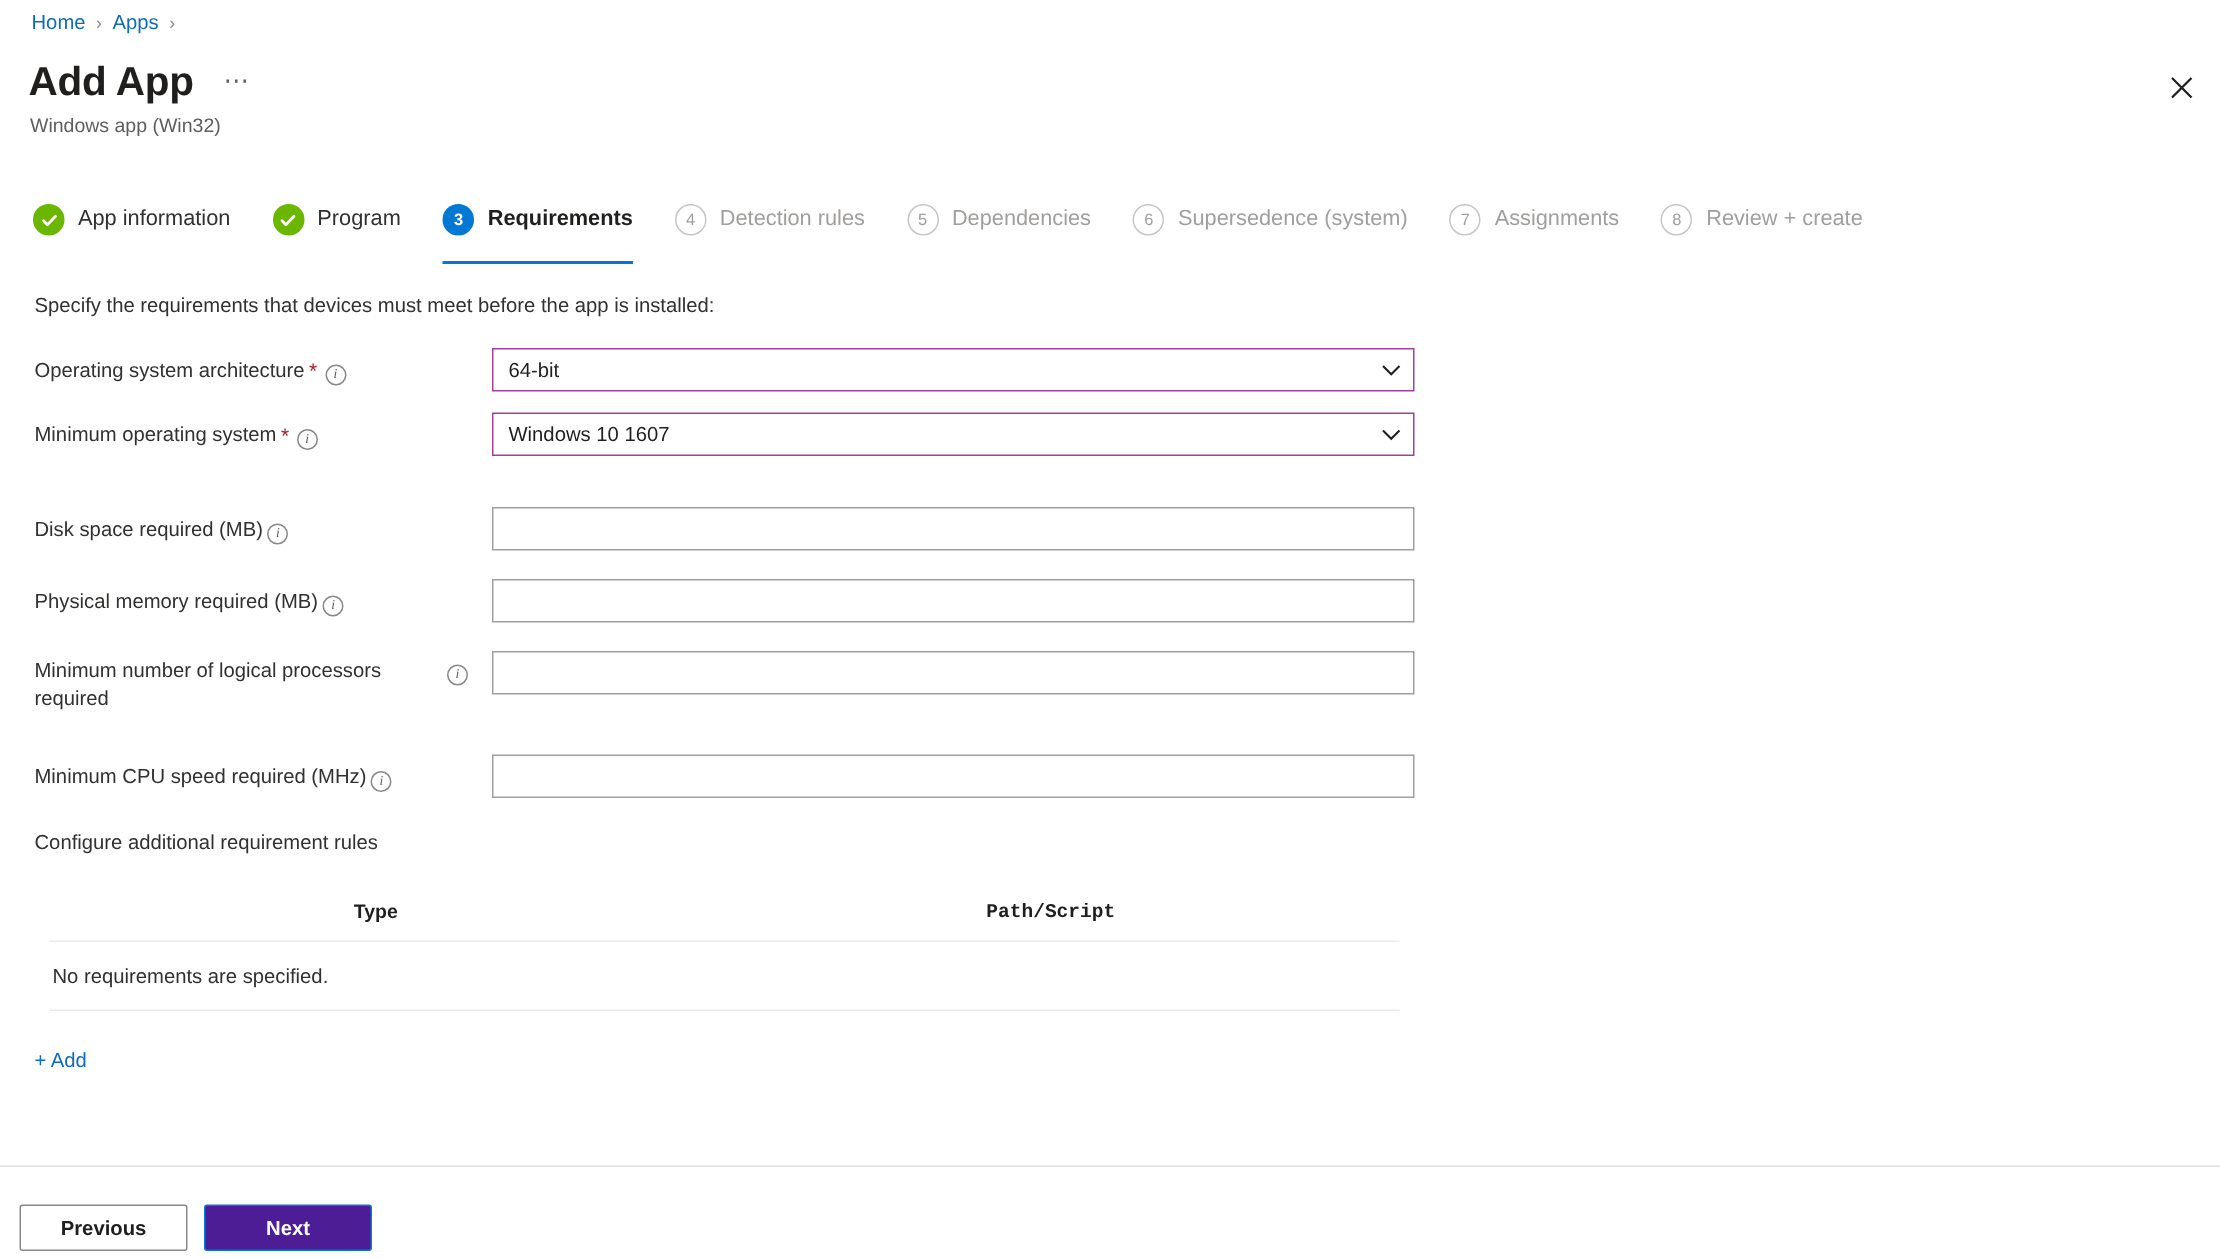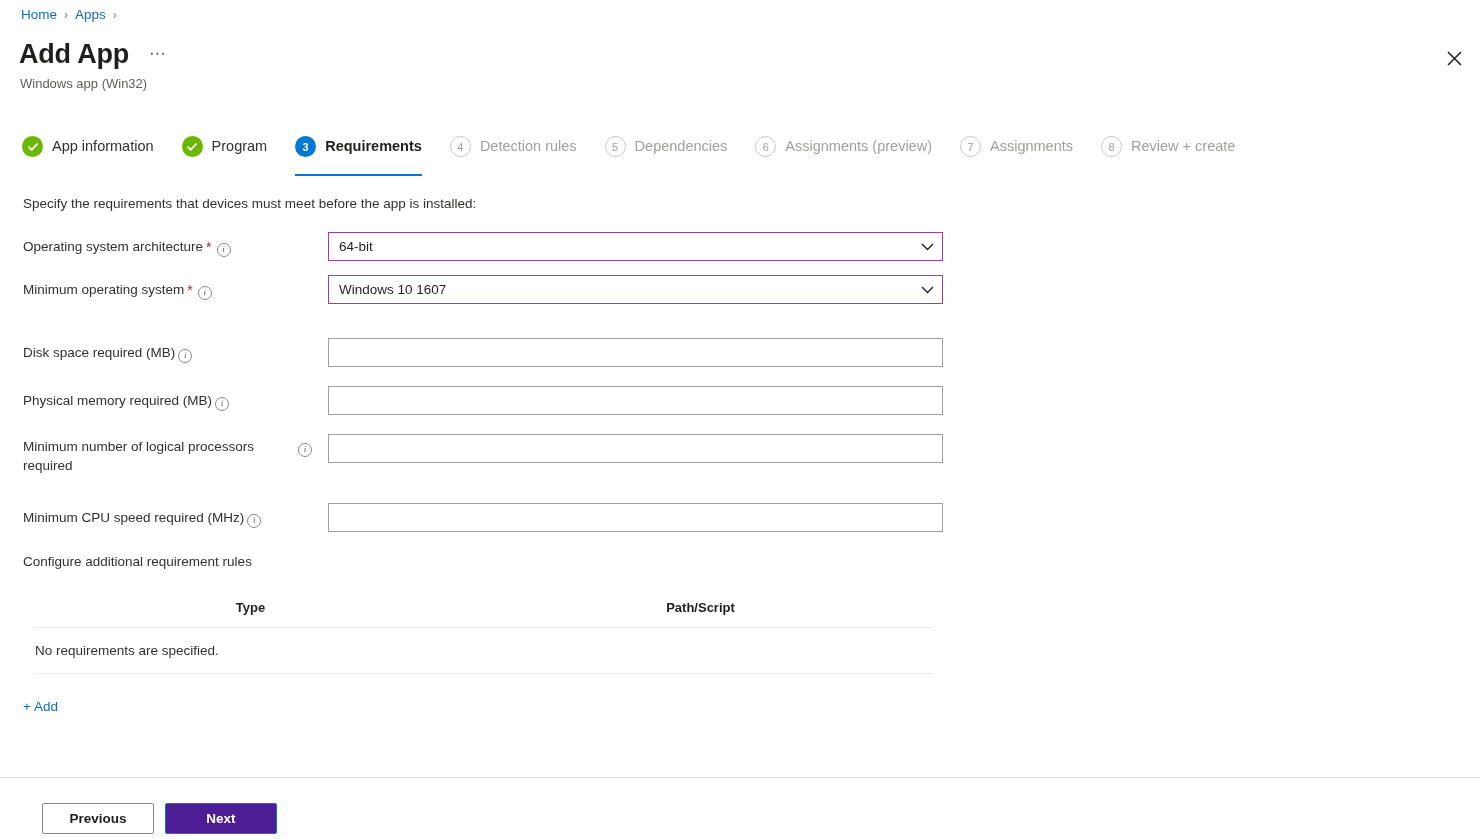--- a/index.html
+++ b/index.html
@@ -273,21 +273,21 @@
   .rules-head {
     display: flex;
     font-size: 13px;
     font-weight: 700;
     color: #201f1e;
     padding-bottom: 12px;
     border-bottom: 1px solid #edebe9;
     text-align: center;
   }
   .col-type { width: 435px; flex: 0 0 435px; }
-  .col-path { flex: 1; }
+  .col-path { flex: 1; font-family: Liberation Mono, monospace; }
   .rules-empty {
     font-size: 13.5px;
     color: #323130;
     padding: 14px 0 13px 2px;
     border-bottom: 1px solid #edebe9;
     line-height: 18px;
   }
   .add-link {
     position: absolute;
     left: 23px;
@@ -307,21 +307,20 @@
     height: 1px;
     background: #e1dfdd;
   }
   .footer {
     position: absolute;
     left: 13px;
     top: 803px;
     display: flex;
     align-items: center;
     gap: 11px;
-    margin-left: 29px;
   }
   .btn {
     height: 31px;
     min-width: 112px;
     padding: 0 16px;
     font-family: "Liberation Sans", sans-serif;
     font-size: 13.5px;
     font-weight: 600;
     border-radius: 2px;
     cursor: pointer;
@@ -396,21 +395,21 @@
     <span class="step-label">Detection rules</span>
   </div>
 
   <div class="step is-todo">
     <span class="step-badge todo">5</span>
     <span class="step-label">Dependencies</span>
   </div>
 
   <div class="step is-todo">
     <span class="step-badge todo">6</span>
-    <span class="step-label">Assignments (preview)</span>
+    <span class="step-label">Supersedence (system)</span>
   </div>
 
   <div class="step is-todo">
     <span class="step-badge todo">7</span>
     <span class="step-label">Assignments</span>
   </div>
 
   <div class="step is-todo">
     <span class="step-badge todo">8</span>
     <span class="step-label">Review + create</span>

